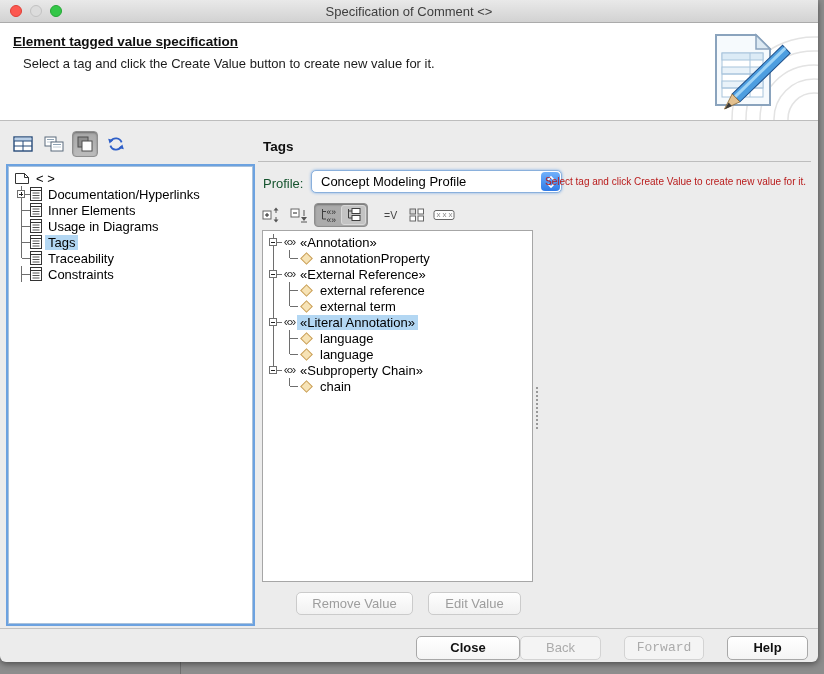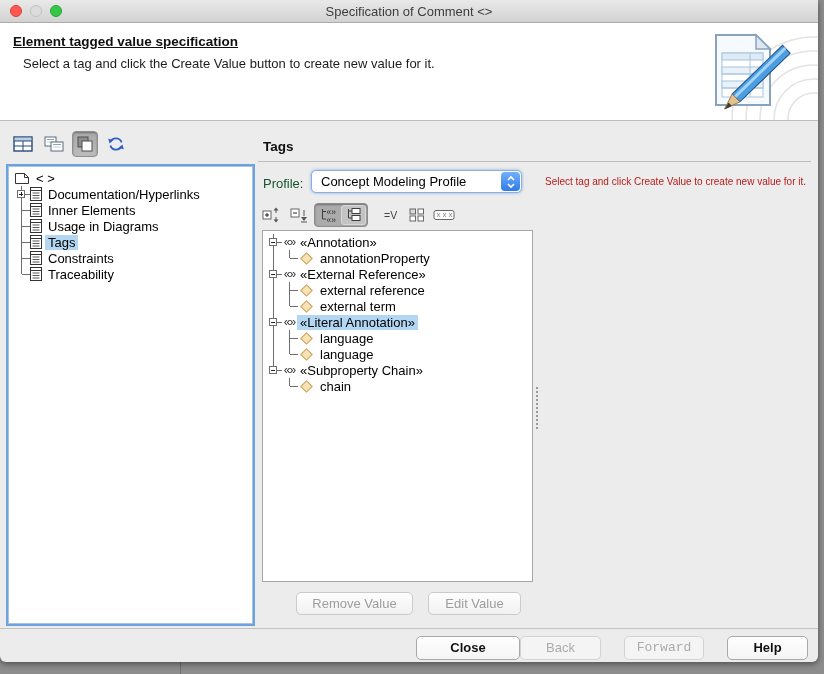--- a/index.html
+++ b/index.html
@@ -36,21 +36,21 @@
   
   .left-panel{position:absolute;left:8px;top:166px;width:245px;height:458px;background:#fff;
     border:1px solid #a9c2dd;box-shadow:0 0 0 2px #6ca2e0;box-sizing:border-box;
     padding:3px 0 0 5px;overflow:hidden;}
 
   
   .tags-heading{position:absolute;left:263px;top:139px;font-size:13.5px;font-weight:bold;color:#101010;}
   .right-sep{position:absolute;left:258px;top:161px;width:553px;height:1px;background:#bdbdbd;}
 
   .profile-label{position:absolute;left:263px;top:176px;font-size:13px;color:#14532d;}
-  .profile-select{position:absolute;left:311px;top:170px;width:211px;height:23px;background:#fff;
+  .profile-select{position:absolute;left:311px;top:170px;width:251px;height:23px;background:#fff;
     border:1px solid #8ab0dc;border-radius:5px;box-shadow:0 0 3px rgba(110,165,230,.9);box-sizing:border-box;text-align:center;}
   .select-text{position:absolute;left:9px;top:3px;font-size:13px;color:#000;}
   .stepper{position:absolute;right:1px;top:1px;width:19px;height:19px;border-radius:4px;
     background:linear-gradient(#71b1fa,#2f7ae8);display:flex;align-items:center;justify-content:center;}
 
   .helper-text{position:absolute;left:545px;top:173px;width:272px;font-size:10px;line-height:17px;color:#b91c1c;}
 
   .splitter{position:absolute;left:536px;top:387px;height:42px;width:0;border-left:2px dotted #999;}
 
   
@@ -245,44 +245,44 @@
               <rect x="0.5" y="0.5" width="11" height="13" fill="#fff" stroke="#333"></rect>
               <line x1="0.5" y1="3.5" x2="11.5" y2="3.5" stroke="#333"></line>
               <line x1="2.5" y1="6" x2="9.5" y2="6" stroke="#555"></line>
               <line x1="2.5" y1="8.5" x2="9.5" y2="8.5" stroke="#555"></line>
               <line x1="2.5" y1="11" x2="9.5" y2="11" stroke="#555"></line>
             </svg>
           </span>
           <span class="tlabel sel">Tags</span>
         </div>
         <div class="trow">
+          <span class="c l"></span>
+          <span class="ticon">
+            <svg width="12" height="14">
+              <rect x="0.5" y="0.5" width="11" height="13" fill="#fff" stroke="#333"></rect>
+              <line x1="0.5" y1="3.5" x2="11.5" y2="3.5" stroke="#333"></line>
+              <line x1="2.5" y1="6" x2="9.5" y2="6" stroke="#555"></line>
+              <line x1="2.5" y1="8.5" x2="9.5" y2="8.5" stroke="#555"></line>
+              <line x1="2.5" y1="11" x2="9.5" y2="11" stroke="#555"></line>
+            </svg>
+          </span>
+          <span class="tlabel">Traceability</span>
+        </div>
+        <div class="trow">
           <span class="c t"></span>
           <span class="ticon">
             <svg width="12" height="14">
               <rect x="0.5" y="0.5" width="11" height="13" fill="#fff" stroke="#333"></rect>
               <line x1="0.5" y1="3.5" x2="11.5" y2="3.5" stroke="#333"></line>
               <line x1="2.5" y1="6" x2="9.5" y2="6" stroke="#555"></line>
               <line x1="2.5" y1="8.5" x2="9.5" y2="8.5" stroke="#555"></line>
               <line x1="2.5" y1="11" x2="9.5" y2="11" stroke="#555"></line>
             </svg>
           </span>
           <span class="tlabel">Constraints</span>
-        </div>
-        <div class="trow">
-          <span class="c l"></span>
-          <span class="ticon">
-            <svg width="12" height="14">
-              <rect x="0.5" y="0.5" width="11" height="13" fill="#fff" stroke="#333"></rect>
-              <line x1="0.5" y1="3.5" x2="11.5" y2="3.5" stroke="#333"></line>
-              <line x1="2.5" y1="6" x2="9.5" y2="6" stroke="#555"></line>
-              <line x1="2.5" y1="8.5" x2="9.5" y2="8.5" stroke="#555"></line>
-              <line x1="2.5" y1="11" x2="9.5" y2="11" stroke="#555"></line>
-            </svg>
-          </span>
-          <span class="tlabel">Traceability</span>
         </div>
       </div>
 
     <div class="tags-heading">Tags</div>
     <div class="right-sep"></div>
 
     <div class="profile-label">Profile:</div>
     <div class="profile-select">
       <span class="select-text">Concept Modeling Profile</span>
       <span class="stepper">

